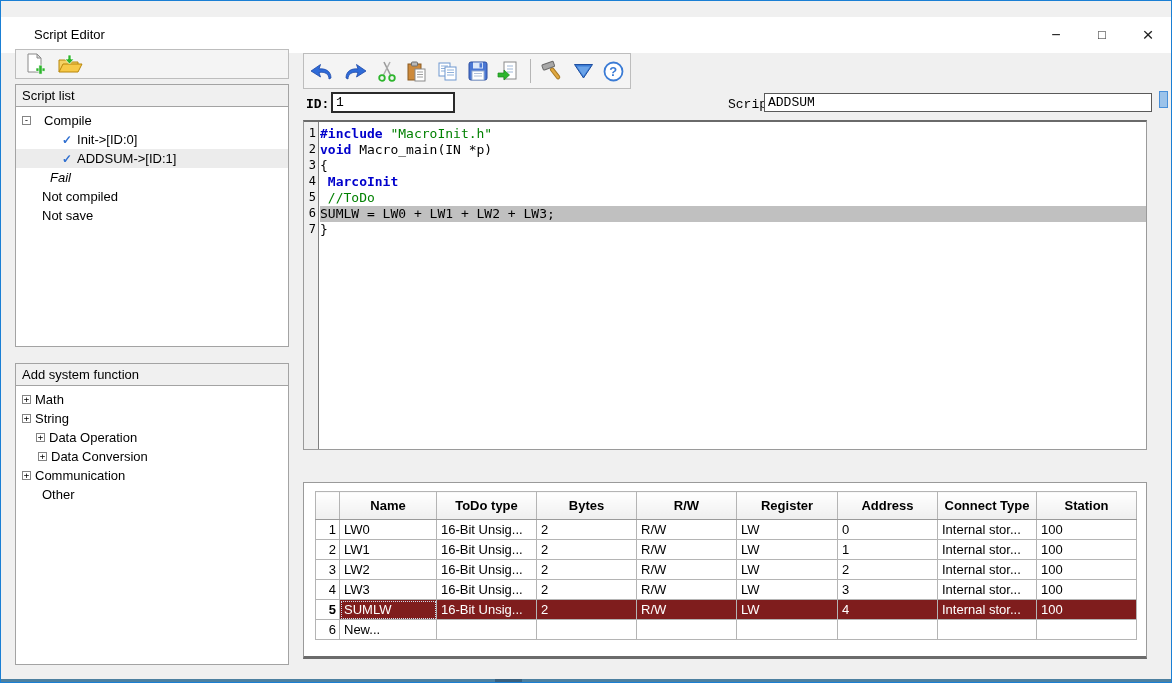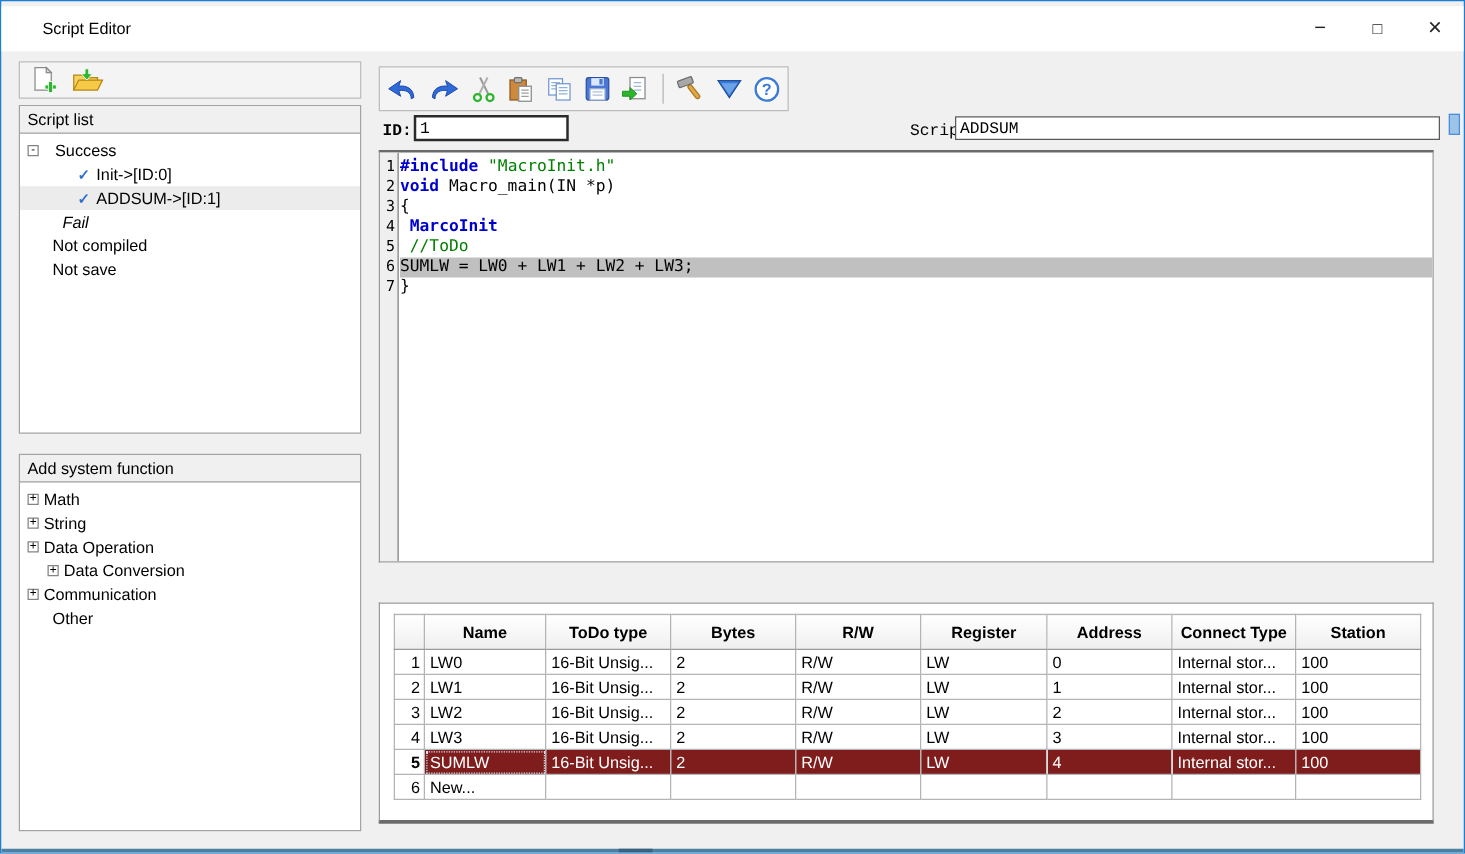--- a/index.html
+++ b/index.html
@@ -1,20 +1,20 @@
 <!DOCTYPE html>
 <html><head>
 <meta charset="utf-8">
 <style>
   html,body{margin:0;padding:0;background:#d8d8d8;}
   #window{position:relative;width:1172px;height:683px;box-sizing:border-box;
     border:1px solid #1a7fd4;background:#f0f0f0;overflow:hidden;
     font-family:"Liberation Sans",sans-serif;color:#000;}
   
-  .titlebar{position:absolute;left:0;top:4px;right:0;height:36px;background:#ffffff;}
+  .titlebar{position:absolute;left:0;top:16px;right:0;height:36px;background:#ffffff;}
   .title{position:absolute;left:33px;top:10px;font-size:13px;}
   .winbtn{position:absolute;top:0;width:46px;height:36px;text-align:center;line-height:36px;
     font-size:14px;cursor:default;color:#222;}
   .winbtn.min{right:92px;font-size:16px;}
   .winbtn.max{right:46px;font-size:13px;}
   .winbtn.close{right:0;font-size:19px;font-weight:300;}
   
   .groupbox{position:absolute;border:1px solid #a3a3a3;background:#fff;box-sizing:border-box;}
   .grouphdr{height:21px;line-height:21px;background:#f0f0f0;border-bottom:1px solid #a3a3a3;
     padding-left:6px;font-size:13px;}
@@ -98,21 +98,21 @@
         <path d="M2 18 L6 10 h19 l-4 8 z" fill="#f7c948" stroke="#b8860b"></path>
         <path d="M14 1 v4 h3 l-4.5 5 -4.5 -5 h3 v-4 z" fill="#2db52d" stroke="#ffffff" stroke-width="0.7"></path>
       </svg>
     </span>
   </div>
 
   <div class="groupbox" style="left:14px;top:83px;width:274px;height:263px;">
     <div class="grouphdr">Script list</div>
     <div style="padding-top:4px;">
       <div class="trow" style="padding-left:6px;">
-        <span class="expbox">-</span><span class="tlabel" style="margin-left:9px;">Success</span>
+        <span class="expbox">-</span><span class="tlabel" style="margin-left:9px;">Compile</span>
       </div>
       <div class="trow" style="padding-left:46px;">
         <span class="checkmark">✓</span><span class="tlabel">Init-&gt;[ID:0]</span>
       </div>
       <div class="trow sel" style="padding-left:46px;">
         <span class="checkmark">✓</span><span class="tlabel">ADDSUM-&gt;[ID:1]</span>
       </div>
       <div class="trow" style="padding-left:34px;font-style:italic;">
         <span class="tlabel">Fail</span>
       </div>
@@ -127,21 +127,21 @@
 
   <div class="groupbox" style="left:14px;top:362px;width:274px;height:302px;">
     <div class="grouphdr">Add system function</div>
     <div style="padding-top:4px;">
       <div class="trow" style="padding-left:6px;">
         <span class="expbox">+</span><span class="tlabel">Math</span>
       </div>
       <div class="trow" style="padding-left:6px;">
         <span class="expbox">+</span><span class="tlabel">String</span>
       </div>
-      <div class="trow" style="padding-left:6px;">
+      <div class="trow" style="padding-left:20px;">
         <span class="expbox">+</span><span class="tlabel">Data Operation</span>
       </div>
       <div class="trow" style="padding-left:6px;margin-left:16px;">
         <span class="expbox">+</span><span class="tlabel">Data Conversion</span>
       </div>
       <div class="trow" style="padding-left:6px;">
         <span class="expbox">+</span><span class="tlabel">Communication</span>
       </div>
       <div class="trow" style="padding-left:26px;">
         <span class="tlabel">Other</span>

